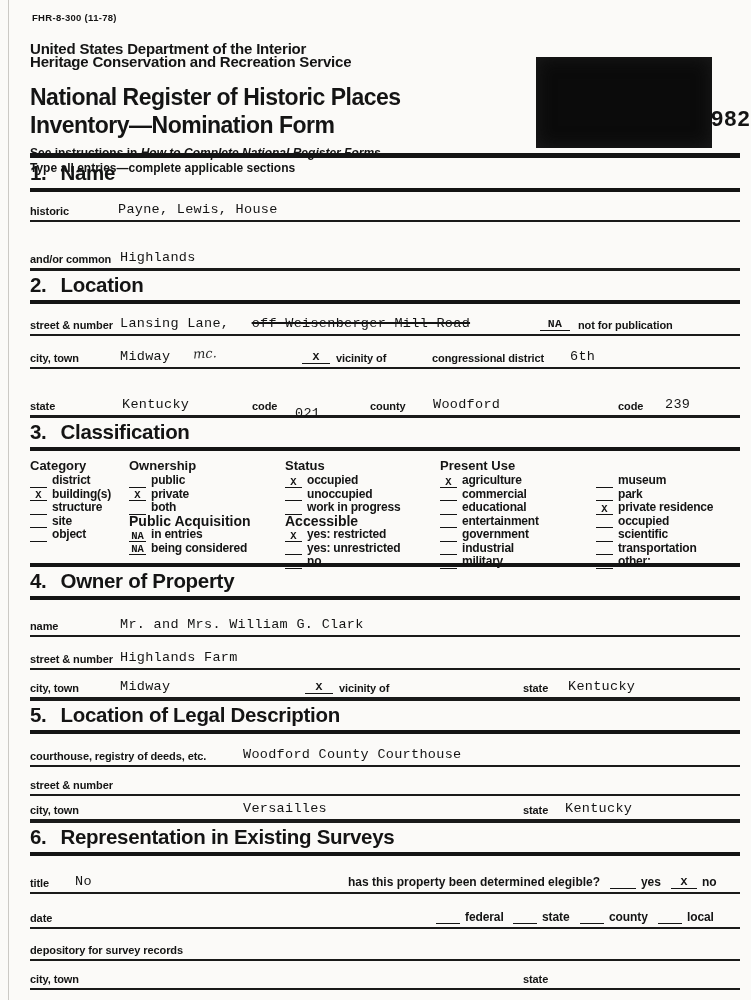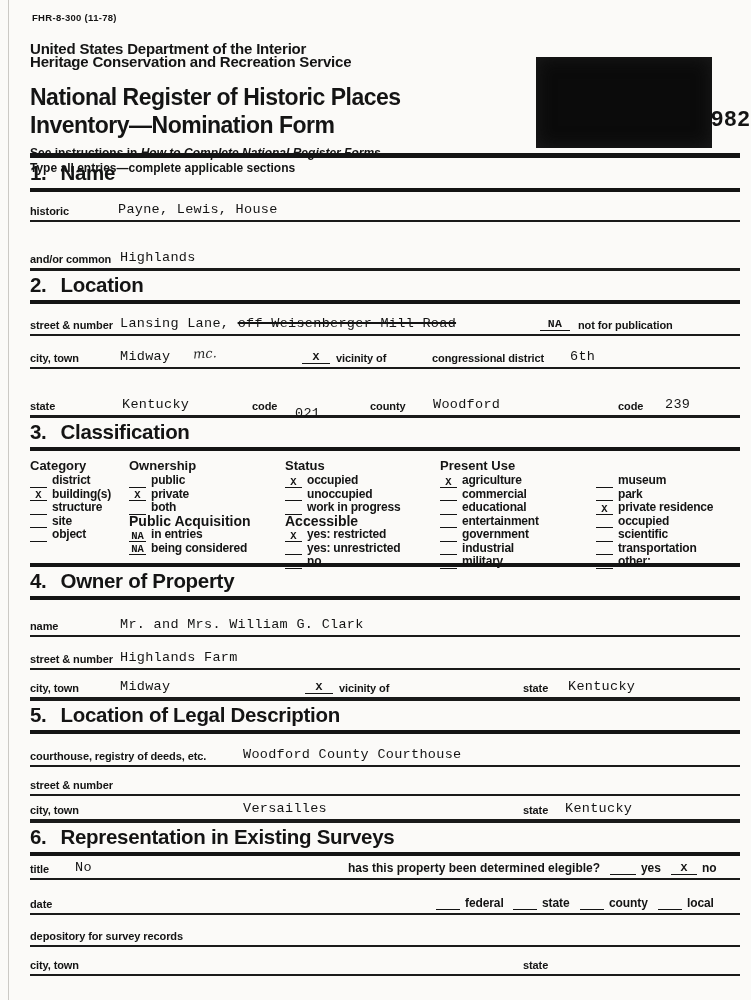--- a/index.html
+++ b/index.html
@@ -28,31 +28,31 @@
   .sec-h.first { border-top:5px solid #141414; padding-top:2px; }
   .sec-h .num { display:inline-block; margin-right:14px; }
 
   
   .fr { position:relative; border-bottom:2px solid #1a1a1a; }
   .fr.bb3 { border-bottom-width:3px;margin-top:19px; }
   .fr.bb4 { border-bottom-width:4px; }
   .fr > span { position:absolute; bottom:3px; white-space:nowrap; }
   .lab { font-size:11px; font-weight:bold; letter-spacing:-0.1px; }
   .val { font-family:"Liberation Mono","DejaVu Sans Mono",monospace; font-size:13.5px; letter-spacing:.3px; }
-  .struck { text-decoration:line-through; text-decoration-thickness:1.5px; }
+  .struck { text-decoration:line-through; text-decoration-thickness:1.5px;margin-left:14px; }
   .hand { font-family:"DejaVu Serif",serif; font-style:italic; font-size:13px; color:#2a2a2a;
           transform:rotate(-3deg); }
   .mk { display:inline-block; min-width:24px; text-align:center; border-bottom:1.5px solid #141414;
         font-family:"Liberation Mono","DejaVu Sans Mono",monospace; font-size:11.5px; font-weight:bold;
         line-height:12px; height:13px; }
   .low { bottom:-6px !important; }
   .q { font-size:12px; font-weight:bold; }
 
   .h27{height:27px}.h29{height:29px}.h30{height:30px}.h31{height:31px}.h32{height:32px}
-  .h33{height:33px}.h35{height:35px}.h37{height:37px}.h38{height:24px}
+  .h33{height:33px}.h35{height:35px}.h37{height:37px}.h38{height:38px}
 
   
   .cgrid { position:relative; height:116px; border-bottom:4px solid #141414; padding-top:7px; }
   .ccol { position:absolute; top:7px; }
   .chead { font-size:13px; font-weight:bold; line-height:16px; height:16px; }
   .citem { display:flex; align-items:flex-end; gap:5px; line-height:13.5px; height:13.5px; }
   .citem .mk { min-width:17px; height:11px; line-height:10px; font-size:10.5px; }
   .clabel { font-size:12px; font-weight:bold; letter-spacing:-0.2px; }
   .csub { font-size:14px; font-weight:bold; line-height:13.5px; height:13.5px; }
 </style>

